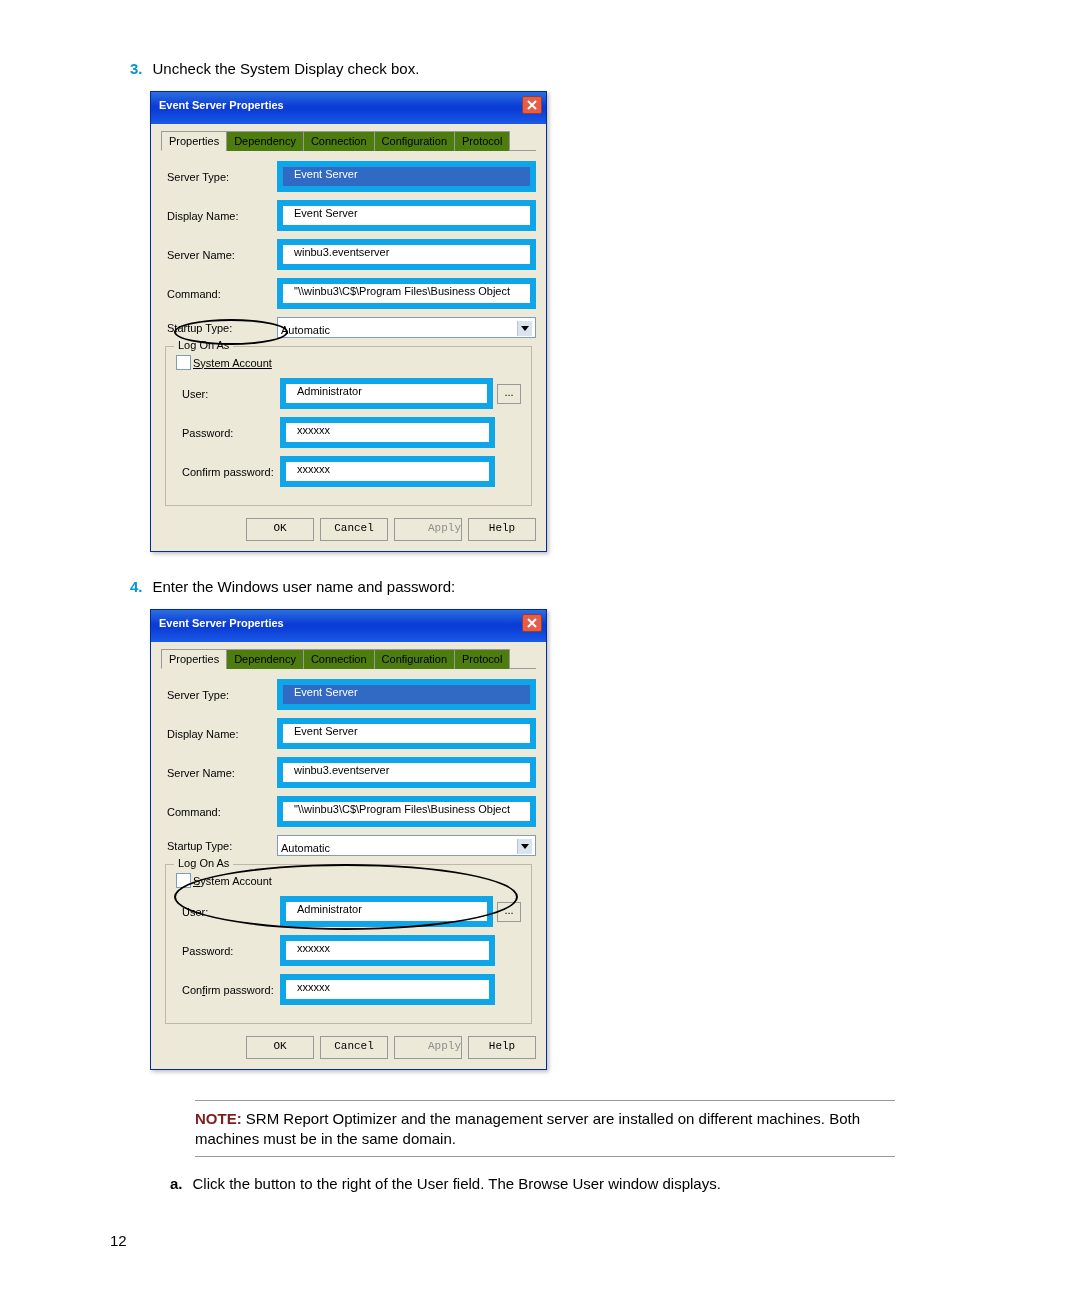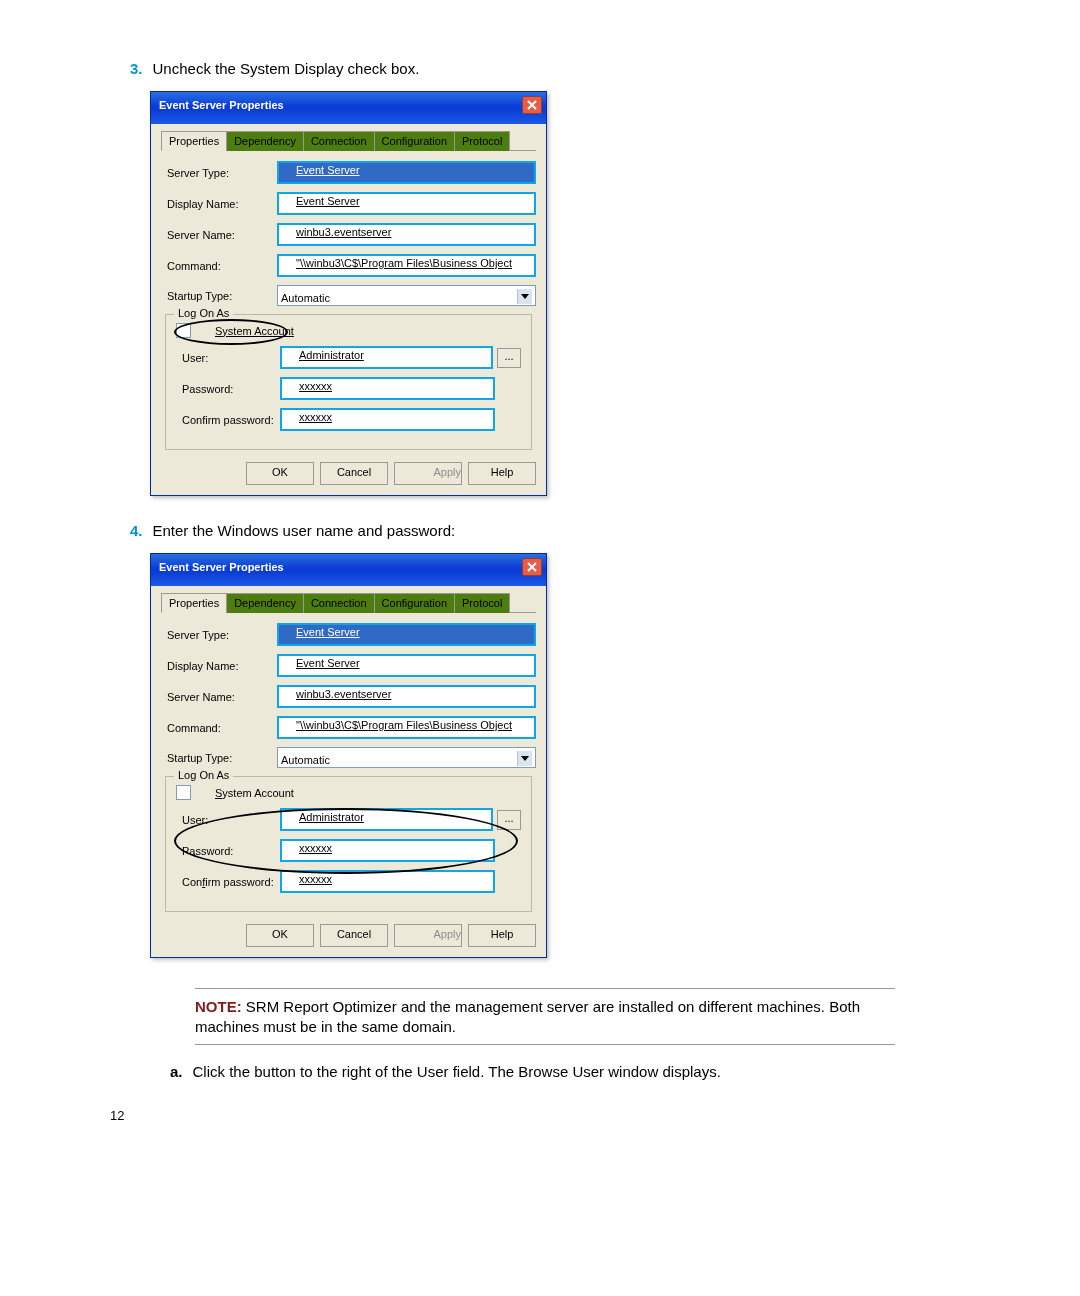--- a/index.html
+++ b/index.html
@@ -36,22 +36,22 @@
     width: 700px;
   }
   .note-rule {
     height: 1px;
     background: #999;
     margin: 6px 0 8px 0;
   }
   .note-text { line-height: 1.35; }
   .note-label { color: #7f1d1d; font-weight: bold; }
   .footer {
-    margin-top: 28px;
-    font-size: 13px;
+    margin-top: 40px;
+    font-size: 15px;
     display: flex;
     align-items: center;
     gap: 18px;
   }
 
   
   .dialog {
     width: 395px;
     border: 1px solid #002c9c;
     box-shadow: 2px 2px 4px rgba(0,0,0,0.25);
@@ -106,26 +106,25 @@
     align-items: center;
     margin: 8px 0;
   }
   .form-label {
     width: 110px;
     flex-shrink: 0;
     padding-left: 6px;
   }
   .form-input {
     flex-grow: 1;
-    border: 2px solid #0ea5e9;
+    border: 6px solid #0ea5e9;
     background: #fff;
     height: 17px;
-    padding: 1px 17px;
+    padding: 1px 11px;
     font: inherit;
-    text-decoration: underline;
   }
   .form-input.sel { background: #316ac5; color: #fff; }
   .form-select { 
     flex-grow:1; position:relative; 
     border:1px solid #7f9db9; background:#fff; 
     height:17px; padding:1px 3px;
     display:flex; align-items:flex-end; justify-content:space-between;
   }
   .form-select .arrow {
     width:14px; height:15px; border-left:1px solid #b8c4d0;
@@ -138,32 +137,33 @@
     padding: 8px 10px 10px 10px;
     position: relative;
   }
   .fieldset-legend {
     position: absolute;
     top: -8px;
     left: 8px;
     background: #ece9d8;
     padding: 0 4px;
   }
-  .chk-row { display:flex; align-items:center; gap:24px; margin-bottom:6px; }
+  .chk-row { display:flex; align-items:center; gap:2px; margin-bottom:6px; }
   .chk {
     width:13px; height:13px; border:1px solid #7f9db9; background:#fff;
   }
   .browse-btn {
     width:22px; height:18px; margin-left:4px;
     border:1px solid #999; background:#ece9d8;
     text-align:center; line-height:14px;
   }
   .dlg-buttons {
     display:flex; justify-content:flex-end; gap:6px;
     margin-top:12px;
+    font-family:Liberation Mono, monospace;
   }
   .dlg-btn {
     width:66px; height:21px;
     border:1px solid #999; background:#ece9d8;
     text-align:center; line-height:19px;
   }
   .dlg-btn.disabled { color:#8d8d8d;text-align:right; }
   .annot-ellipse {
     position:absolute; border:2px solid #000; border-radius:50%;
     pointer-events:none;

